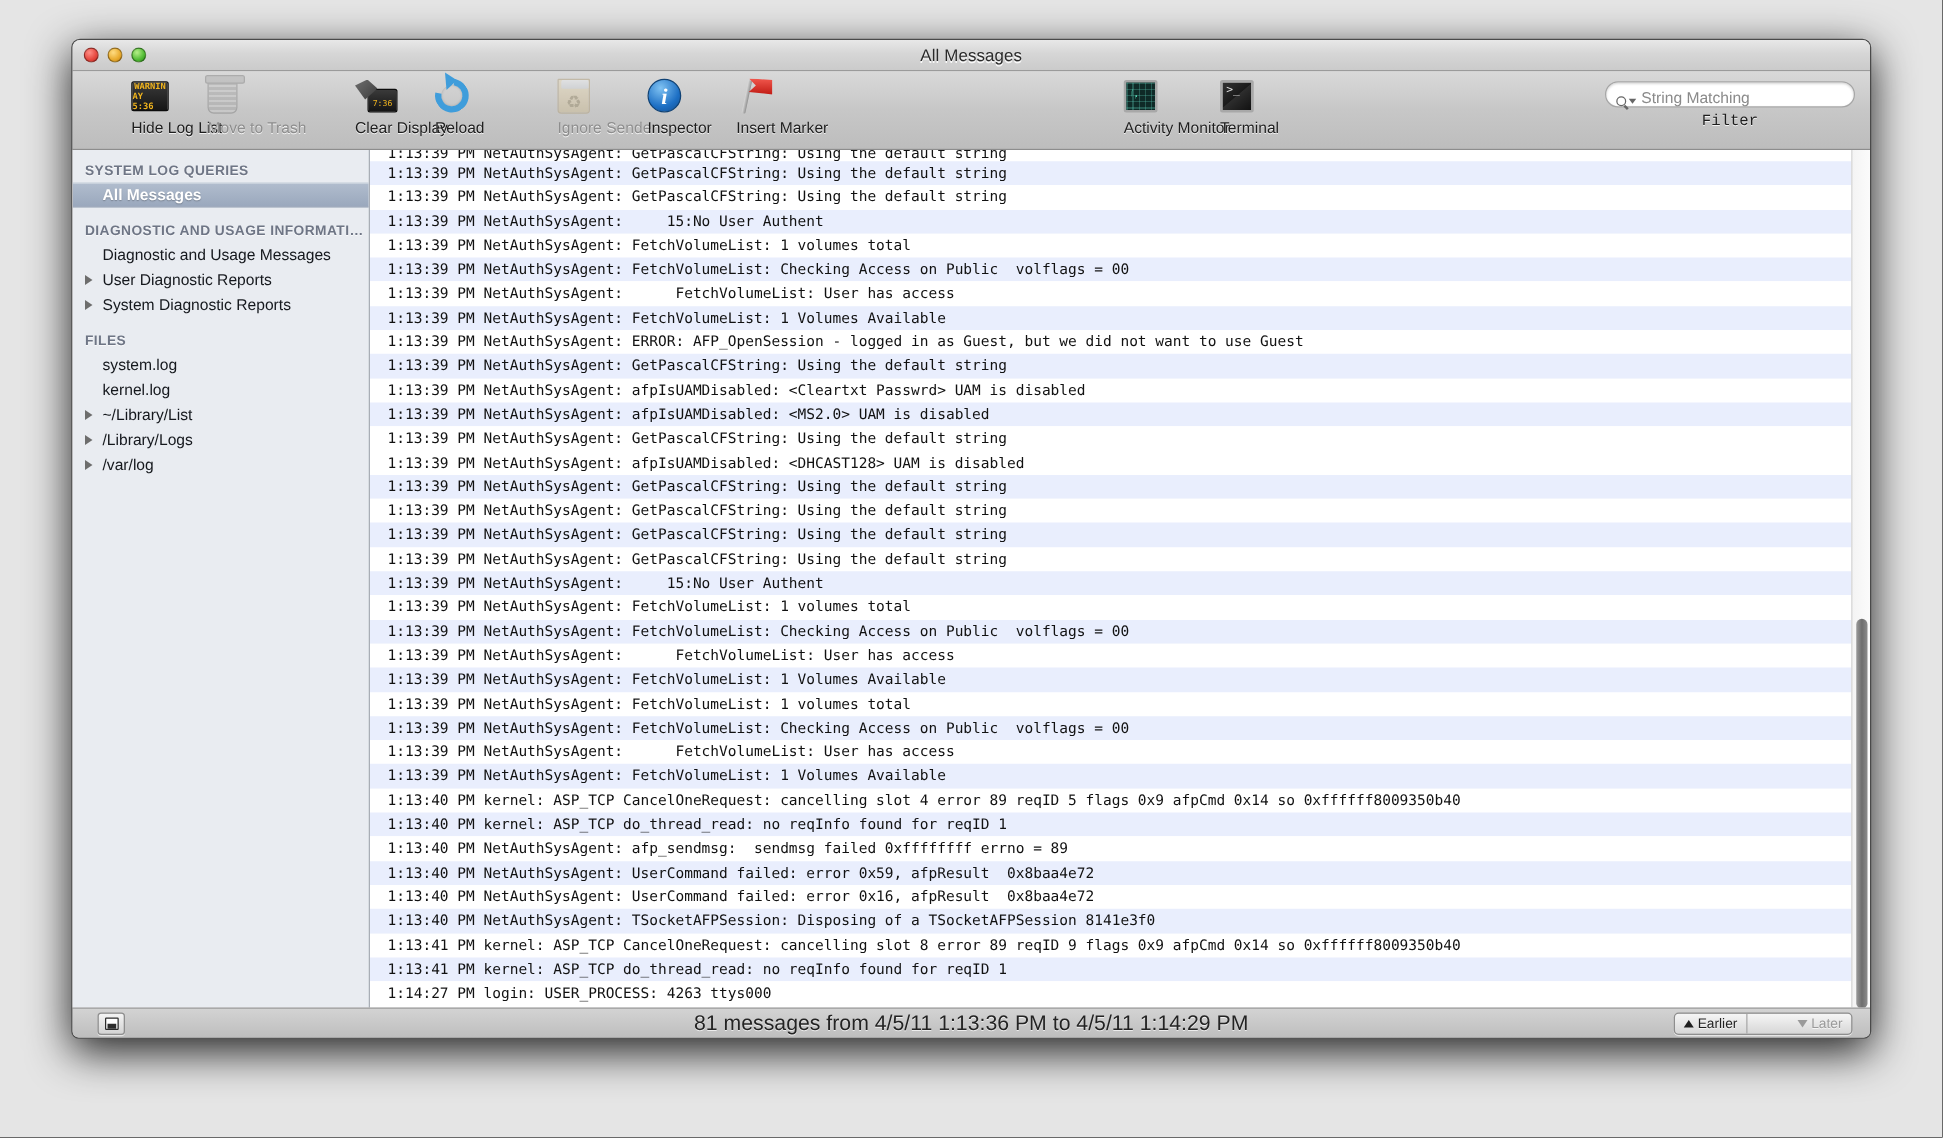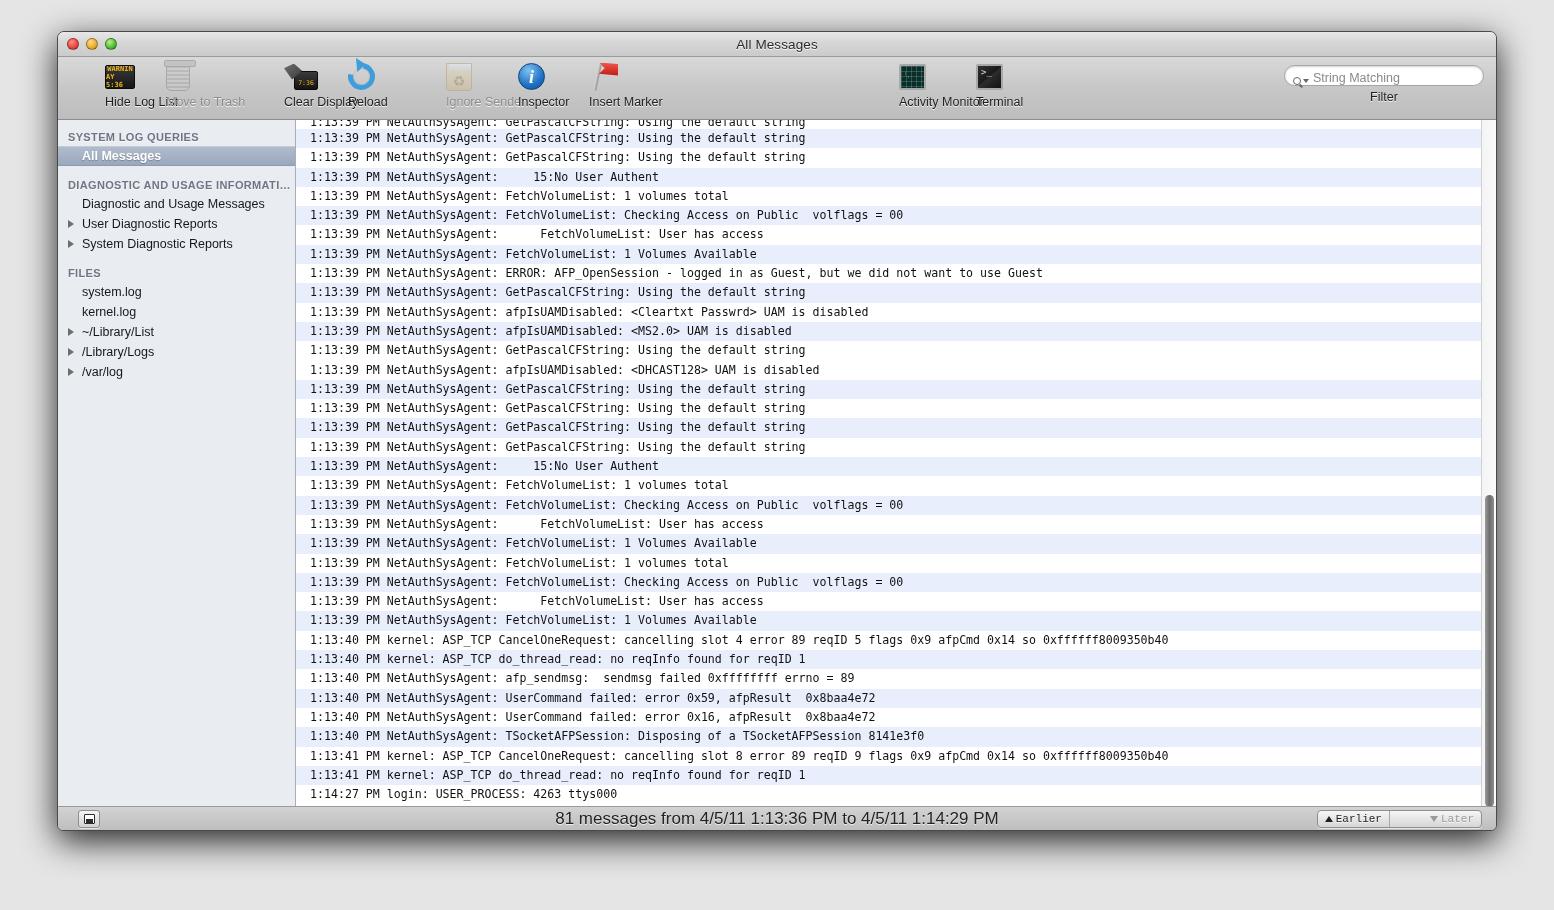--- a/index.html
+++ b/index.html
@@ -171,20 +171,21 @@
     display: flex; align-items: flex-end; padding: 0 8px;
   }
   .search-glyph { display:flex; align-items:center; color:#6b6b6b; font-size:11px; margin-right:4px; }
   .mag { width:8px; height:8px; border:1.6px solid #666; border-radius:50%; display:inline-block; position:relative; }
   .mag:after { content:''; position:absolute; right:-3px; bottom:-3px; width:4px; height:1.6px; background:#666; transform:rotate(45deg); }
   .tri-dn { width:0;height:0;border-left:3px solid transparent;border-right:3px solid transparent;border-top:4px solid #666; margin-left:2px; }
   #search-placeholder { font-size: 12.5px; color: #8a8a8a; }
   #filter-label {
     text-align: center; font-size: 12.5px; color: #1d1d1d; margin-top: 4px;
     text-shadow: 0 1px 0 rgba(255,255,255,0.8);
+    font-family: Liberation Mono, monospace;
   }
 
   
   #body { display: flex; height: 686px; background: #fff; }
 
   
   #sidebar {
     width: 238px; background: #e9ecf1;
     border-right: 1px solid #a9aeb6;
     padding-top: 8px; overflow: hidden; flex-shrink: 0;
@@ -267,21 +268,20 @@
   }
   .ic-panel:after {
     content:''; position:absolute; left:1px; right:1px; bottom:0px; height:4px; background:#2c2c2c;
   }
   #nav-group {
     position: absolute; right: 14px; top: 3px;
     height: 18px; display: flex; align-items: stretch;
     border: 1px solid #8e8e8e; border-radius: 4px; overflow: hidden;
     background: linear-gradient(to bottom,#f6f6f6,#d6d6d6);
     box-shadow: 0 1px 0 rgba(255,255,255,.6);
-    font-family: Liberation Mono, monospace;
   }
   .nav-btn {
     display: flex; align-items: center; gap: 3px; padding: 0 7px;
     font-size: 11px; color: #1f1f1f;
     text-shadow: 0 1px 0 rgba(255,255,255,.7);
   }
   .nav-btn + .nav-btn { border-left: 1px solid #a8a8a8; }
   .nav-btn.disabled { color: #9a9a9a; padding-left: 40px; }
   .arw-up {
     width:0;height:0;border-left:4.5px solid transparent;border-right:4.5px solid transparent;

